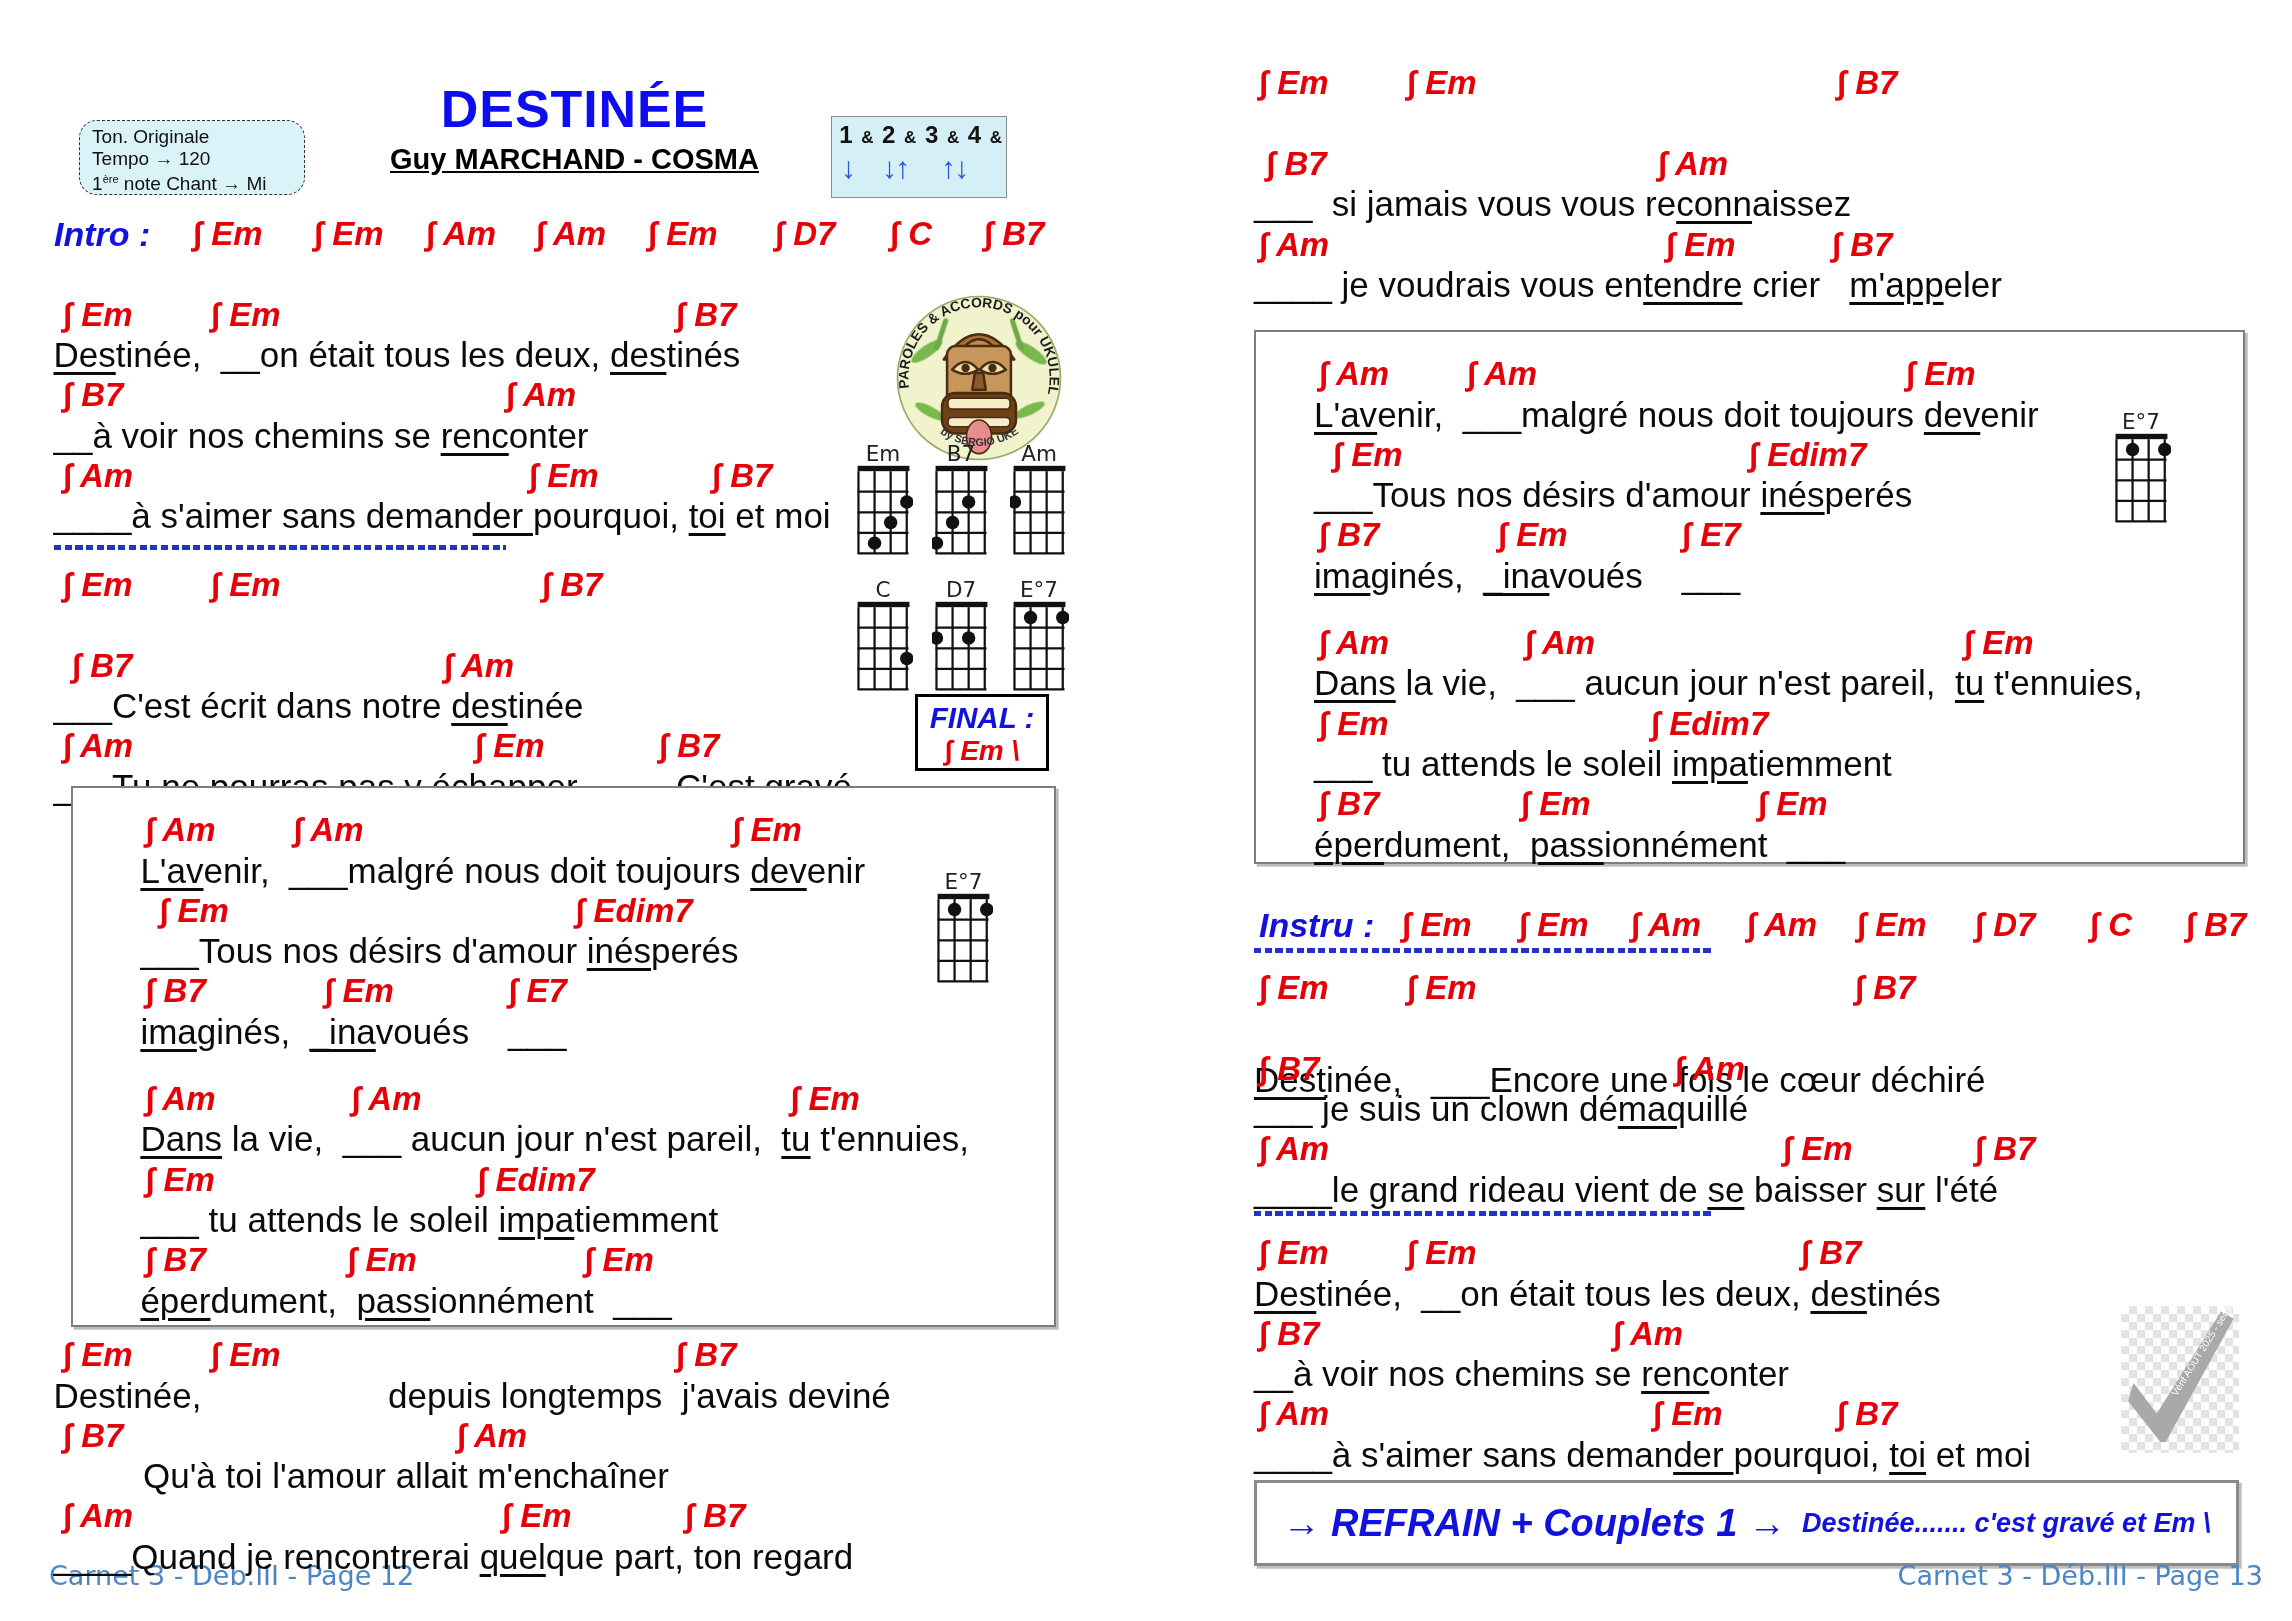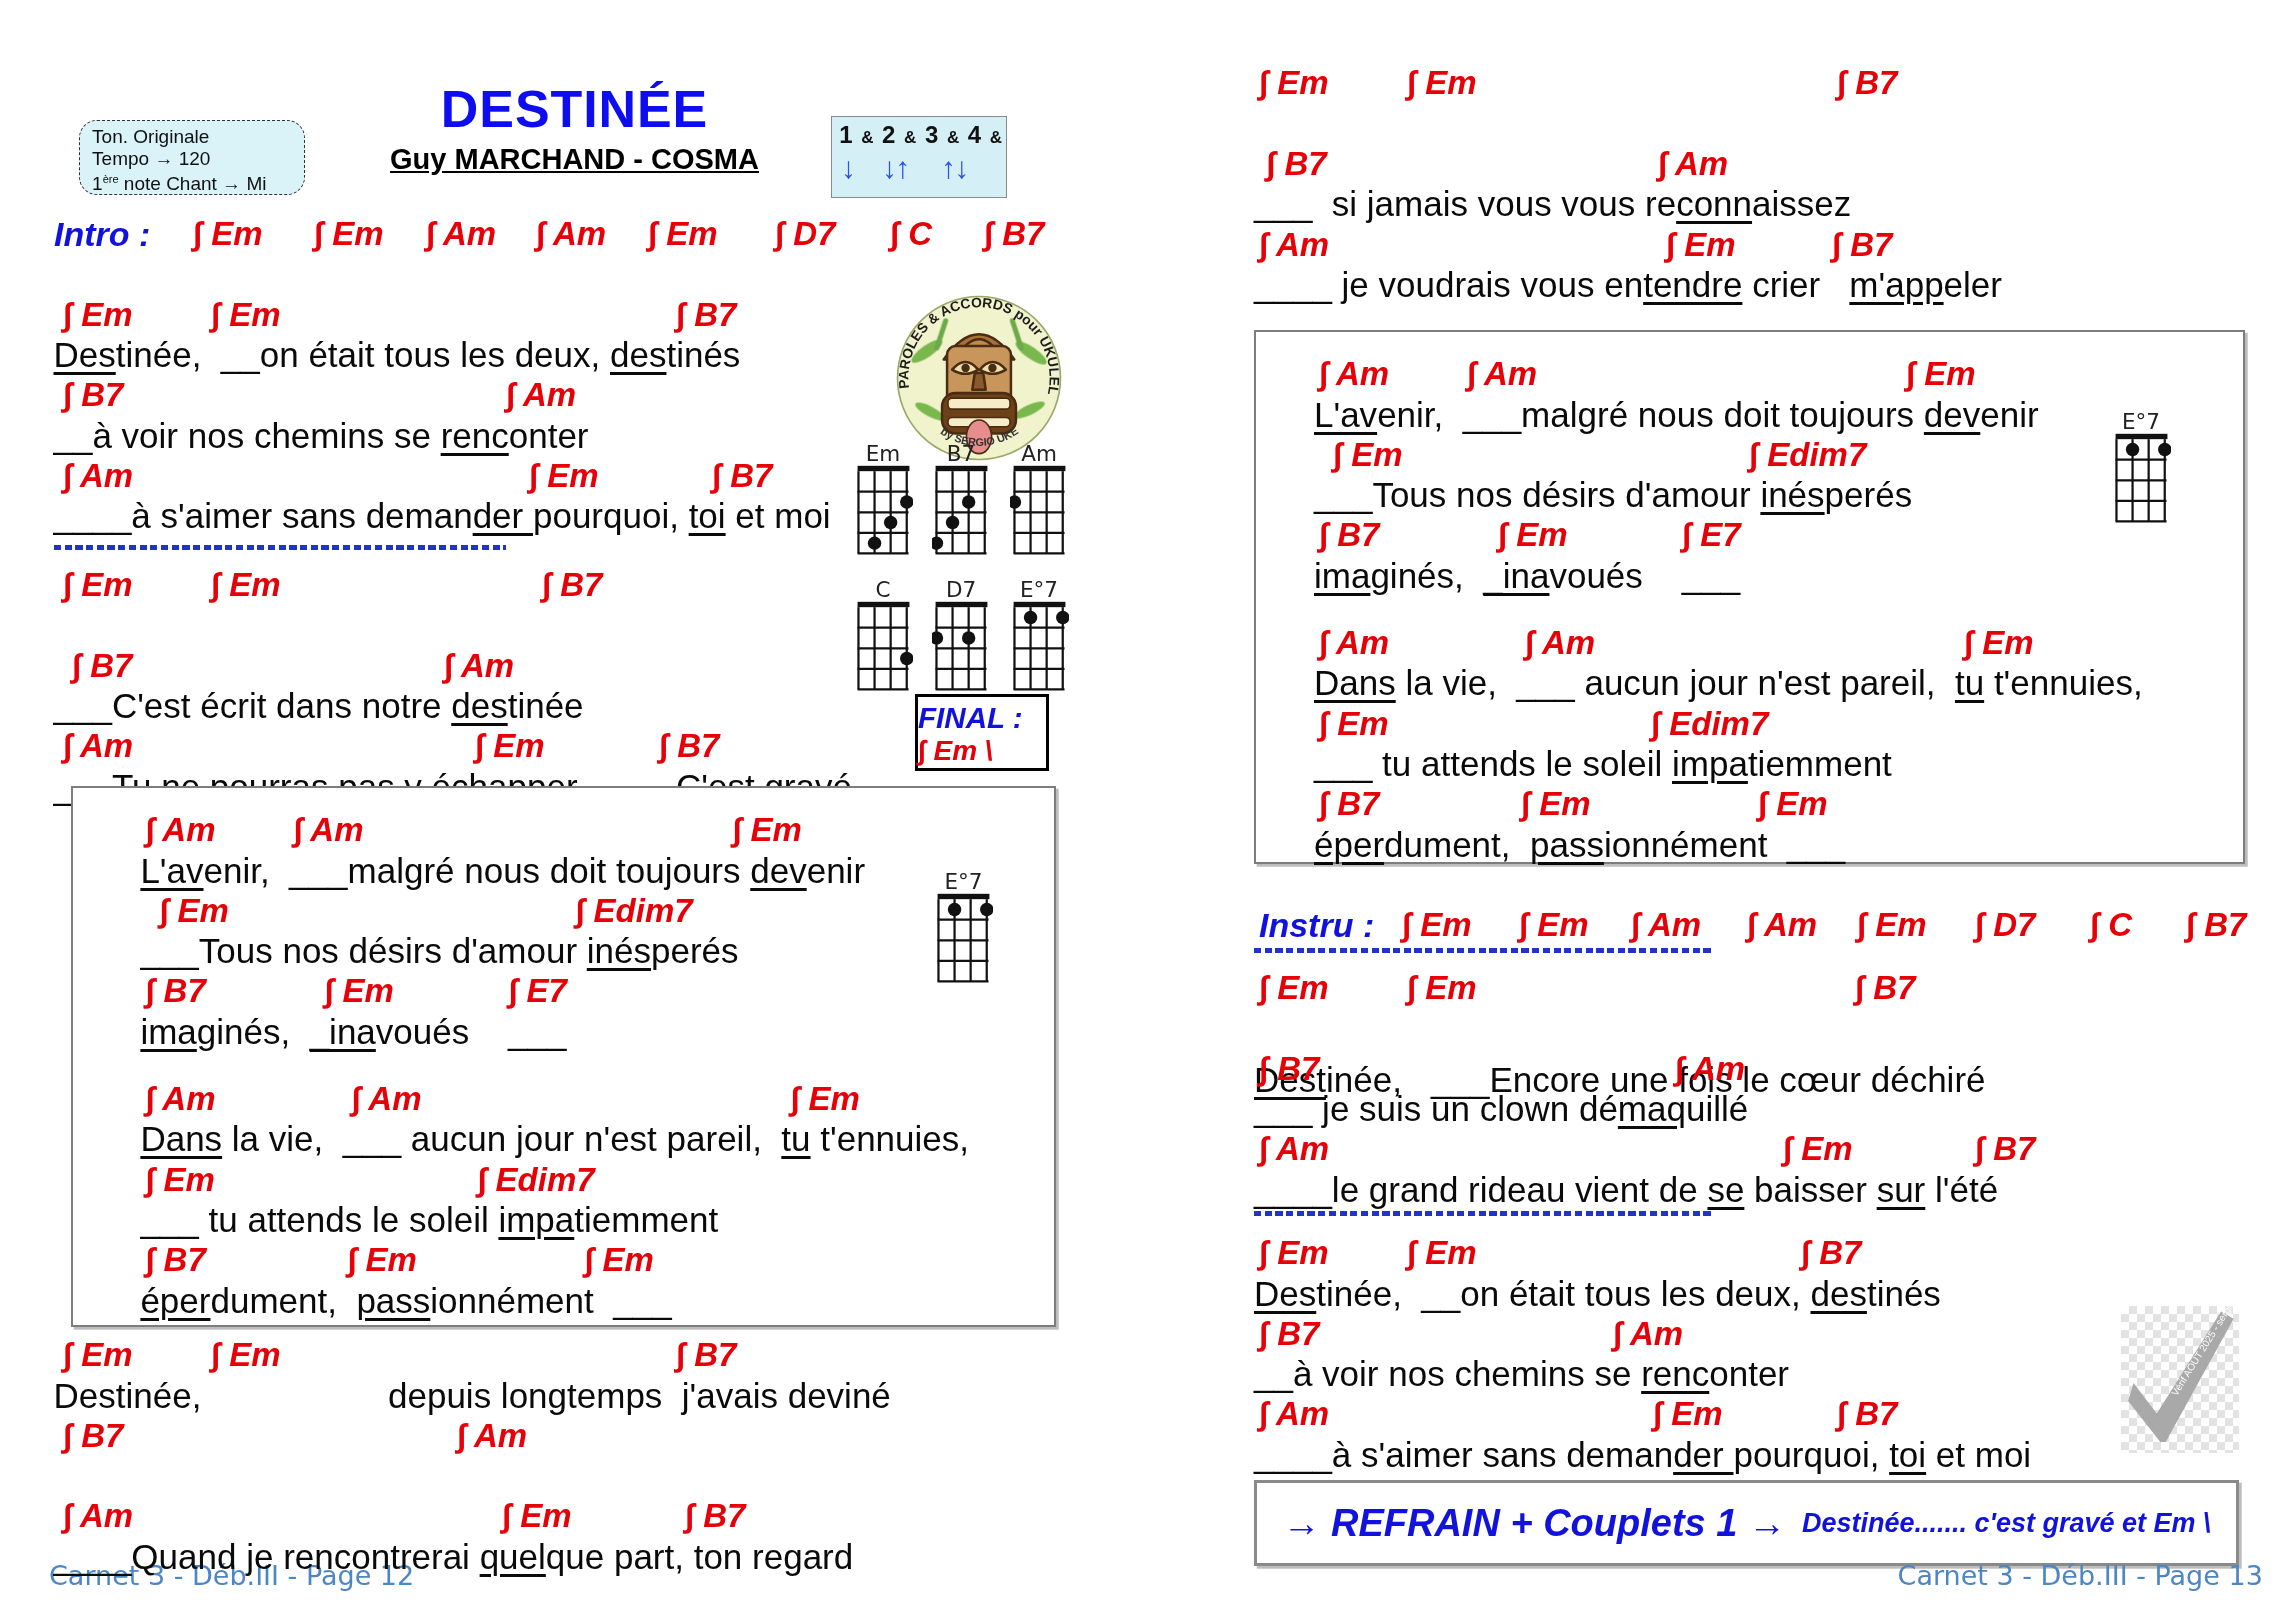--- a/index.html
+++ b/index.html
@@ -39,21 +39,21 @@
   .beats-row{position:absolute;left:7.2px;top:3.6px;width:163px;display:flex;justify-content:space-between;align-items:baseline;}
   .arrow-grp{position:absolute;top:34px;color:#2a52e8;font-size:30px;font-weight:bold;letter-spacing:-1.8px;}
 
   .logo{position:absolute;left:846px;top:294px;width:168px;height:168px;}
 
   .diag-grid{position:absolute;left:795px;top:441px;width:269px;height:269px;}
   .diag{position:absolute;width:78px;text-align:center;}
   .diag-label{font-size:21.5px;color:#222;height:23px;font-family:"DejaVu Sans",sans-serif;}
 
   .final-box{position:absolute;left:866px;top:694px;width:134px;height:77px;border:3.6px solid #000;
-    box-sizing:border-box;padding-top:3.6px;}
+    text-align:center;box-sizing:border-box;padding-top:3.6px;}
   .final-label{color:var(--blue);font-weight:bold;font-style:italic;font-size:29.6px;display:block;}
   .final-value{color:var(--red);font-weight:bold;font-style:italic;font-size:28px;display:block;}
 
   .refrain-next{position:absolute;left:0;top:1480px;width:985px;height:86px;border:3.6px solid #8a8a8a;
     box-shadow:2.7px 2.7px 0 #bdbdbd;box-sizing:border-box;display:flex;align-items:center;justify-content:center;gap:16px;}
   .rn-main{color:#1212dd;font-weight:bold;font-style:italic;font-size:38px;white-space:pre;}
   .rn-sub{color:#1212dd;font-weight:bold;font-style:italic;font-size:27px;white-space:pre;}
 
   .footer{position:absolute;top:1560px;font-size:27px;color:#4d86c4;font-family:"DejaVu Sans",sans-serif;}
   #footer-left{left:0;}
@@ -342,20 +342,23 @@
       <span class="chord" style="left: 622px;">∫ B7</span>
     </div>
     <div class="lyric-line" style="top: 1376px;">
       <span class="lyric-run" style="left: 4.5px;">Destinée,</span>
       <span class="lyric-run" style="left: 339px;">depuis longtemps  j'avais deviné</span>
     </div>
     <div class="chord-line" style="top: 1417px;">
       <span class="chord" style="left: 9px;">∫ B7</span>
       <span class="chord" style="left: 403px;">∫ Am</span>
     </div>
+    <div class="lyric-line" style="top: 1456px;">
+      <span class="lyric-run" style="left: 94px;">Qu'à toi l'amour allait m'enchaîner</span>
+    </div>
     <div class="chord-line" style="top: 1497px;">
       <span class="chord" style="left: 9px;">∫ Am</span>
       <span class="chord" style="left: 448px;">∫ Em</span>
       <span class="chord" style="left: 631px;">∫ B7</span>
     </div>
     <div class="lyric-line" style="top: 1537px;">
       <span class="lyric-run" style="left: 4.5px;">____Quand je rencontrerai <span class="u">quel</span>que part, ton regard</span>
     </div>
   </div>
 

